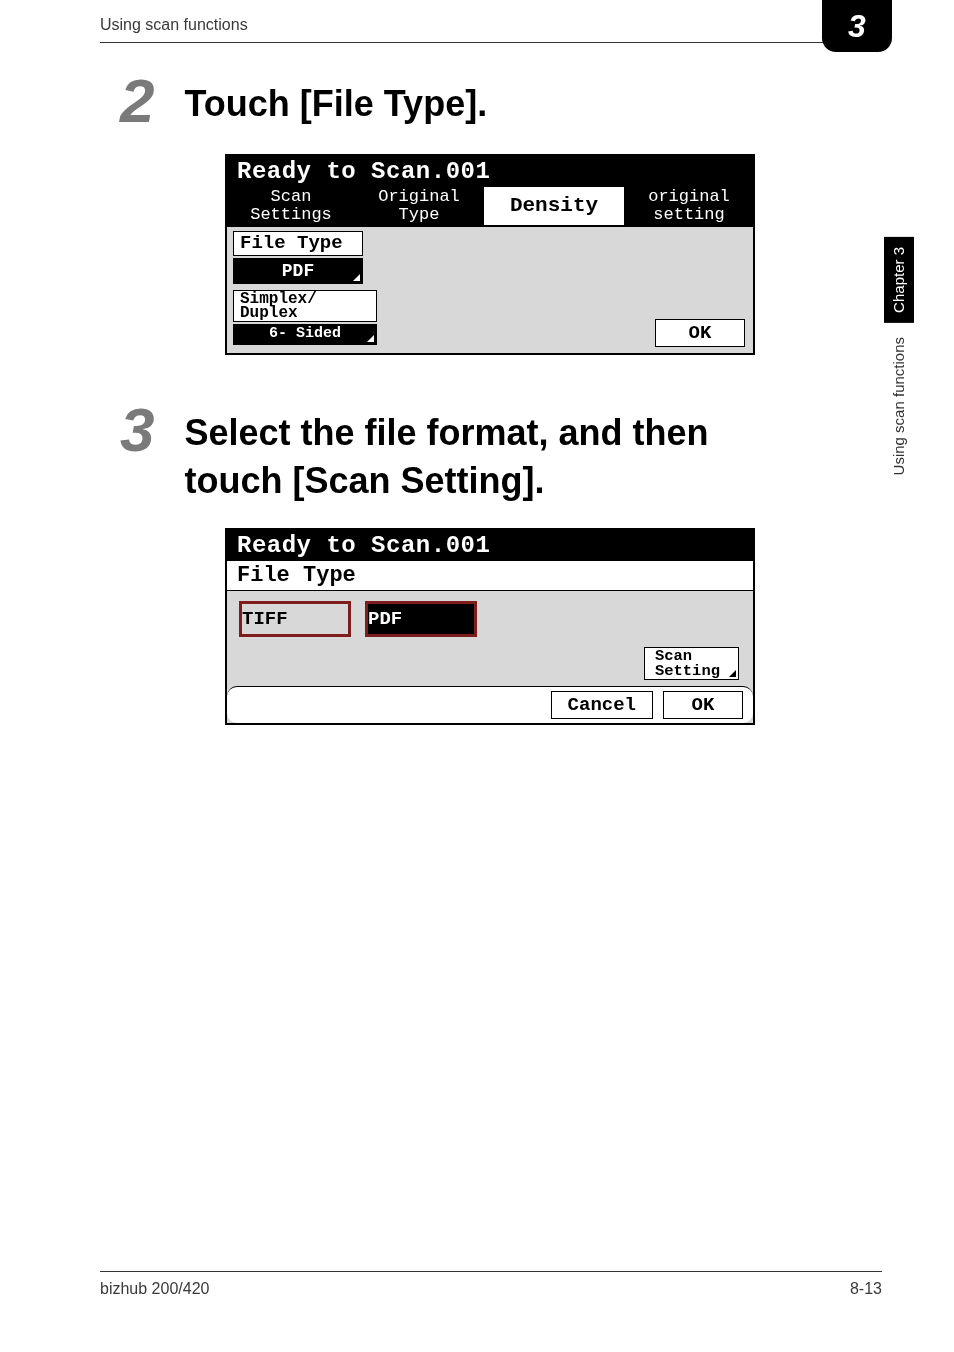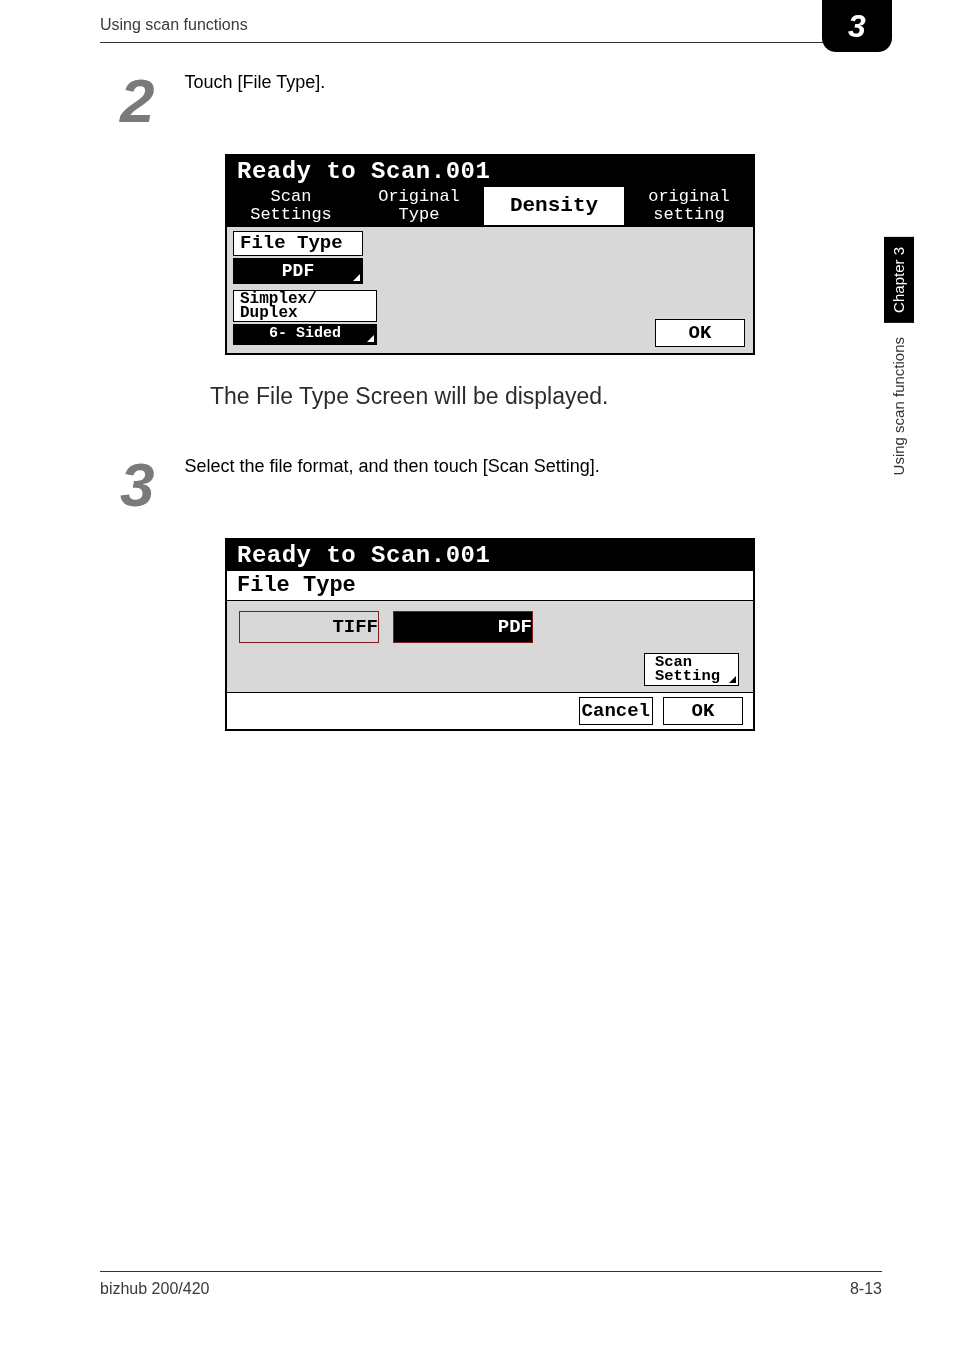--- a/index.html
+++ b/index.html
@@ -92,24 +92,24 @@
     line-height: 1;
   }
   .step-row {
     display: flex;
     align-items: flex-start;
     gap: 30px;
     margin-left: 120px;
     margin-right: 130px;
   }
   .step-title {
-    font-size: 18px;
-    font-weight: 400;
+    font-size: 36px;
+    font-weight: 700;
     color: #000;
-    margin-top: 0;
+    margin-top: 10px;
     line-height: 1.35;
   }
   .step-body-text {
     font-size: 23px;
     color: #2c2c2c;
     margin: 28px 0 0 210px;
     font-weight: 400;
   }
 
   
@@ -190,21 +190,21 @@
     right: 2px;
     bottom: 2px;
     width: 0; height: 0;
     border-right: 7px solid #fff;
     border-top: 7px solid transparent;
   }
   .btn-light {
     background: #fff;
     color: #000;
     border: 1px solid #000;
-    padding: 2px 2px;
+    padding: 2px 16px;
     font-size: 19px;
     font-weight: 700;
     text-align: center;
   }
   .ok-cell {
     position: absolute;
     right: 8px;
     bottom: 6px;
   }
 
@@ -219,23 +219,23 @@
     font-size: 22px;
     font-weight: 700;
     border-bottom: 1px solid #000;
   }
   .lcd2-row {
     display: flex;
     gap: 14px;
     padding: 10px 12px;
   }
   .lcd2-opt {
-    width: 140px;
-    text-align: right;
-    border: 1px solid #7f1d1d;
+    width: 112px;
+    text-align: left;
+    border: 3px solid #7f1d1d;
     padding: 4px 0;
     font-size: 19px;
     font-weight: 700;
   }
   .lcd2-opt.selected { background: #000; color: #fff; }
   .lcd2-setting-row {
     display: flex;
     justify-content: flex-end;
     padding: 0 14px 6px 0;
   }
@@ -257,20 +257,21 @@
     border-right: 7px solid #000;
     border-top: 7px solid transparent;
   }
   .lcd2-footer {
     background: #fff;
     display: flex;
     justify-content: flex-end;
     gap: 10px;
     padding: 4px 10px;
     border-top: 1px solid #000;
+    border-radius: 10px;
   }
 
   .footer-bar {
     position: absolute;
     left: 100px;
     right: 72px;
     bottom: 54px;
     border-top: 1px solid #333;
     display: flex;
     justify-content: space-between;
@@ -327,21 +328,20 @@
           <div class="btn-dark" style="font-size:15px;line-height:0.95">6-
 Sided</div>
         </div>
       </div>
       <div class="ok-cell">
         <div class="btn-light" style="width:90px">OK</div>
       </div>
     </div>
   </div>
 
-  <div class="step-body-text">The File Type Screen will be displayed.</div>
 
   <div class="step-row step3">
     <div class="step-num">3</div>
     <div class="step-title" style="max-width:590px">Select the file format, and then touch [Scan Setting].</div>
   </div>
 
   <div class="lcd">
     <div class="lcd-title">
       <span>Ready to Scan.</span>
       <span>001</span>

